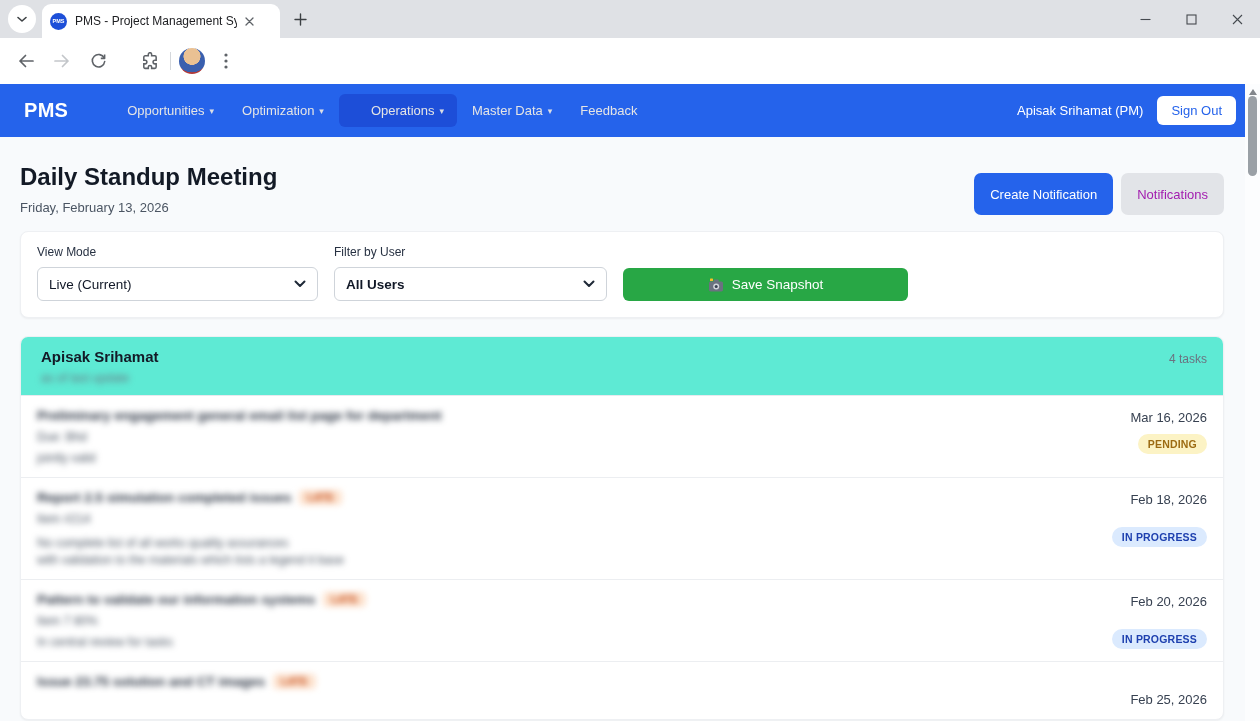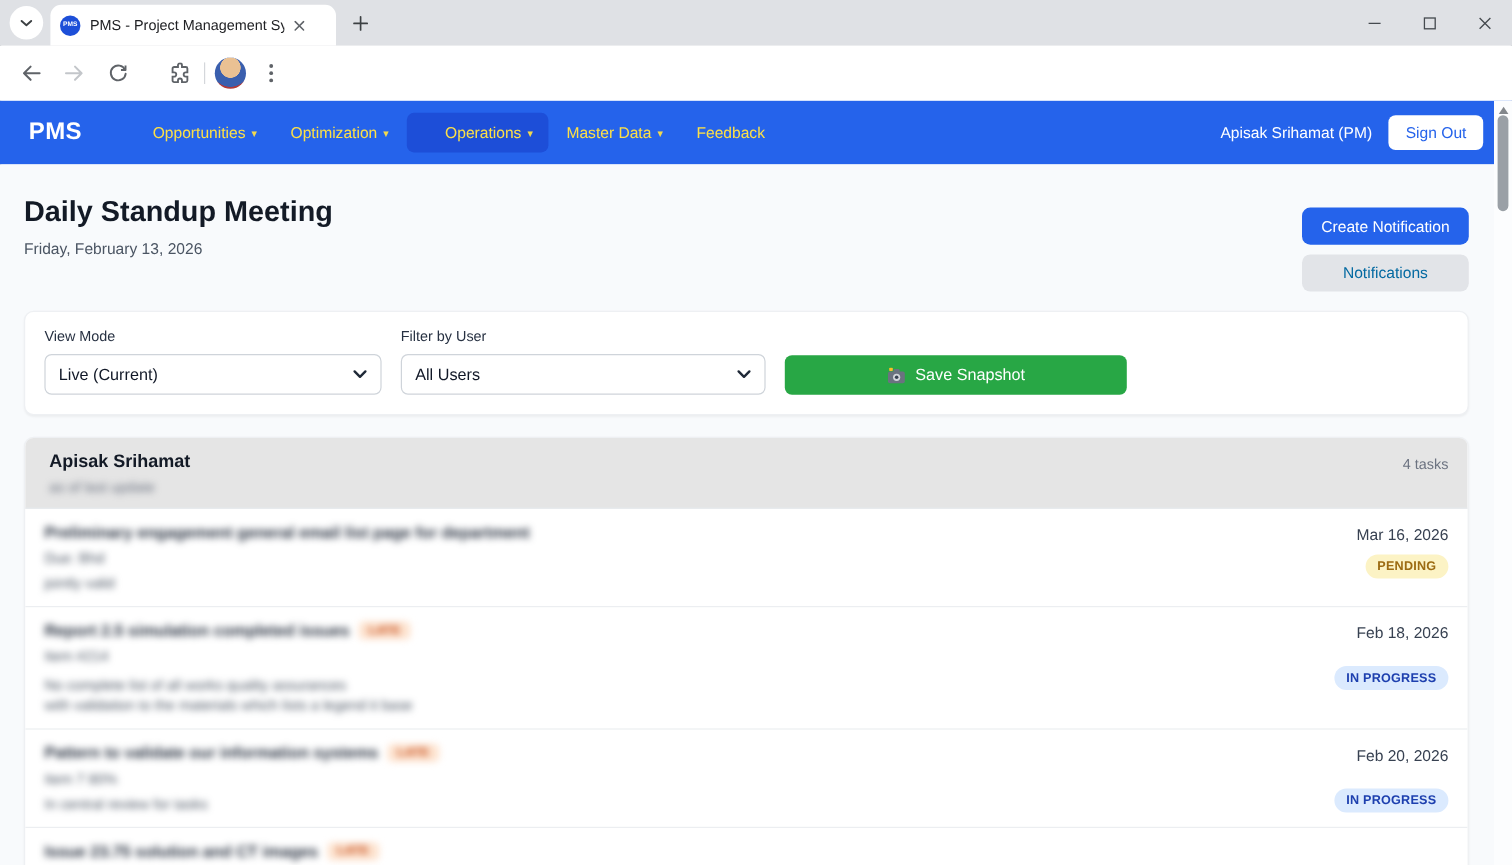--- a/index.html
+++ b/index.html
@@ -29,49 +29,49 @@
   .omni-icon { width:26px; height:26px; display:flex; align-items:center; justify-content:center; margin-left:6px; cursor:pointer; }
   .toolbar-right { display:flex; align-items:center; margin-left:10px; }
   .tb-divider { width:1px; height:18px; background:#d4d7db; margin:0 8px; }
   .avatar { width:26px; height:26px; border-radius:50%; background: radial-gradient(circle at 50% 32%, #eac193 0 38%, #3a5fae 40% 72%, #b03a3a 74% 100%); cursor:pointer; }
   .kebab { width:26px; height:26px; display:flex; align-items:center; justify-content:center; margin-left:8px; cursor:pointer; }
 
   
   .navbar { height:53px; background:#2563eb; display:flex; align-items:center; padding:0 24px; }
   .brand { color:#fff; font-size:20px; font-weight:bold; letter-spacing:.3px; margin-right:46px; }
   .nav-items { display:flex; align-items:center; gap:2px; }
-  .nav-item { color:#fde047; font-size:13px; padding:9px 13px; border-radius:6px; display:flex; align-items:center; gap:5px; cursor:pointer; white-space:nowrap; }
+  .nav-item { color:#e5e5e5; font-size:13px; padding:9px 13px; border-radius:6px; display:flex; align-items:center; gap:5px; cursor:pointer; white-space:nowrap; }
   .nav-item .caret { font-size:9px; opacity:.95; }
   .nav-item.active { background:#1d4ed8;padding-left:32px; }
   .nav-right { margin-left:auto; display:flex; align-items:center; gap:14px; }
   .nav-user { color:#fff; font-size:13px; }
   .signout-btn { background:#fff; color:#2563eb; font-size:13px; padding:7px 14px; border-radius:6px; border:none; cursor:pointer; font-family:inherit; }
 
   
   .page { position:absolute; top:137px; left:0; right:0; bottom:0; background:#f8fafc; overflow:hidden; }
   .container { padding:0 36px 0 20px; }
 
   .page-header { display:flex; justify-content:space-between; padding-top:26px; }
   .page-title { font-size:24px; font-weight:bold; color:#131a26; margin-bottom:9px; }
   .page-date { font-size:13px; color:#4b5563; }
-  .header-buttons { display:flex; gap:8px; margin-top:10px;flex-direction:column; }
+  .header-buttons { display:flex; gap:8px; margin-top:10px; }
   .btn { border:none; font-family:inherit; font-size:13px; padding:8px 16px; border-radius:7px; cursor:pointer; }
   .btn-primary { background:#2563eb; color:#fff; }
-  .btn-secondary { background:#e2e4e8; color:#0369a1; }
+  .btn-secondary { background:#e2e4e8; color:#a21caf; }
 
   .filter-card { background:#fff; border:1px solid #eef0f3; border-radius:8px; box-shadow:0 1px 2px rgba(0,0,0,.05);
     margin-top:16px; padding:13px 16px 16px; display:flex; gap:16px; align-items:flex-end; }
   .filter-group .f-label { font-size:12px; color:#273142; margin-bottom:8px; }
   .select-box { height:34px; border:1px solid #cfd4da; border-radius:6px; background:#fff; display:flex; align-items:center; justify-content:space-between; padding:0 11px; font-size:13.5px; color:#111827; cursor:pointer; }
   .select-viewmode { width:281px; }
-  .select-user { width:304px; }
+  .select-user { width:273px;font-weight:bold; }
   .save-btn { width:285px; height:33px; background:#28a745; border:none; border-radius:6px; color:#fff; font-size:13.5px; font-family:inherit; display:flex; align-items:center; justify-content:center; gap:8px; cursor:pointer; }
 
   .task-card { background:#fff; border:1px solid #eef0f3; border-radius:8px; box-shadow:0 1px 2px rgba(0,0,0,.05); margin-top:18px; overflow:hidden; }
-  .task-card-header { background:#e5e5e5; border-bottom:1px solid #e7eaee; padding:11px 16px 10px 20px; display:flex; justify-content:space-between; }
+  .task-card-header { background:#5eead4; border-bottom:1px solid #e7eaee; padding:11px 16px 10px 20px; display:flex; justify-content:space-between; }
   .tch-name { font-size:15px; font-weight:bold; color:#131a26; }
   .tch-sub { font-size:12px; color:#6b7280; margin-top:6px; filter:blur(3px); }
   .tch-count { font-size:12px; color:#6b7280; margin-top:4px; }
 
   .task-row { display:flex; justify-content:space-between; padding:12px 16px; border-bottom:1px solid #eceef1; }
   .task-left { max-width:750px; filter:blur(3px); }
   .t-title { font-size:13.5px; font-weight:bold; color:#27303f; display:flex; align-items:center; gap:8px; }
   .t-badge { font-size:10px; font-weight:bold; background:#fde3cf; color:#c2410c; padding:2px 8px; border-radius:4px; letter-spacing:.3px; }
   .t-line { font-size:12px; color:#4b5563; margin-top:7px; }
   .t-para { font-size:12px; color:#4b5563; margin-top:10px; }

